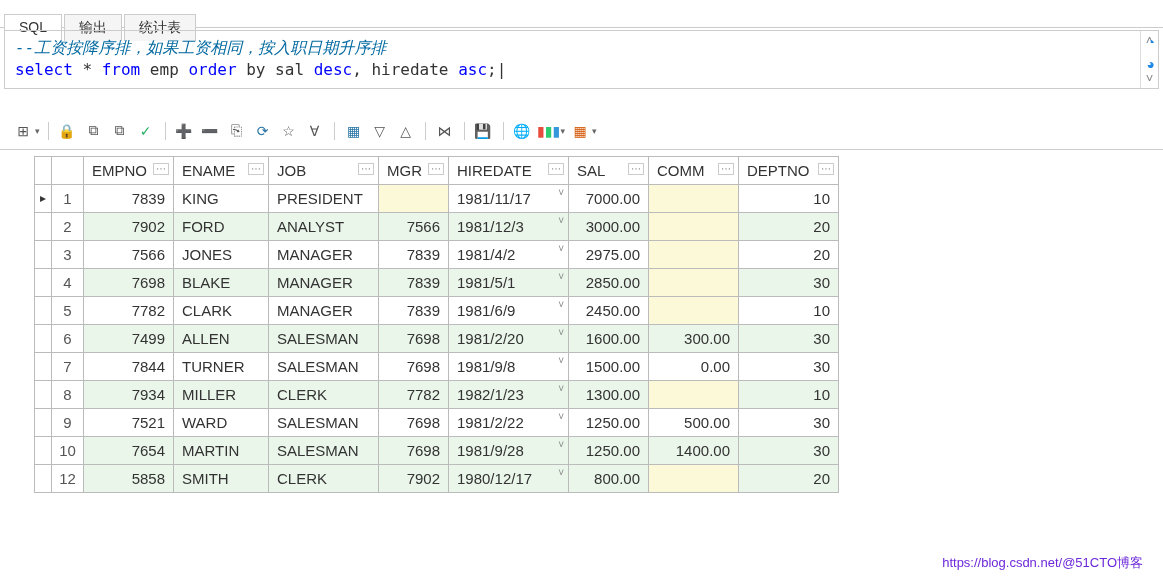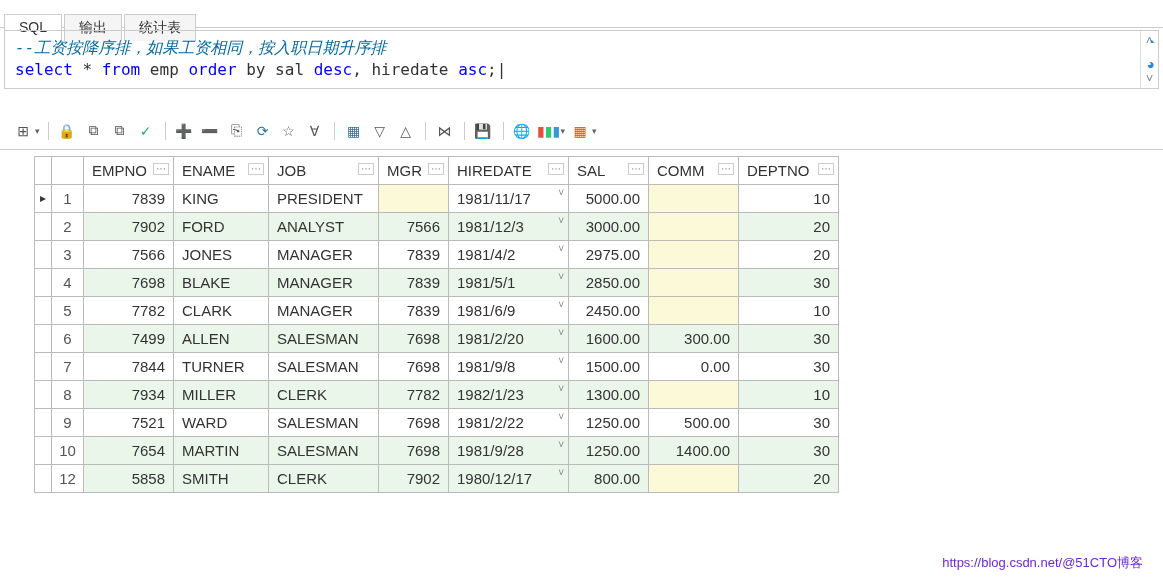--- a/index.html
+++ b/index.html
@@ -120,21 +120,21 @@
   </thead>
   <tbody id="grid-body">
         <tr class="odd">
           <td class="row-ptr">▸</td>
           <td class="row-head">1</td>
           <td class="cell num">7839</td>
           <td class="cell txt">KING</td>
           <td class="cell txt">PRESIDENT</td>
           <td class="cell num hl"></td>
           <td class="cell txt date-col">1981/11/17</td>
-          <td class="cell num">5000.00</td>
+          <td class="cell num">7000.00</td>
           <td class="cell num hl"></td>
           <td class="cell num">10</td>
         </tr>
         <tr class="even">
           <td class="row-ptr"></td>
           <td class="row-head">2</td>
           <td class="cell num">7902</td>
           <td class="cell txt">FORD</td>
           <td class="cell txt">ANALYST</td>
           <td class="cell num">7566</td>

